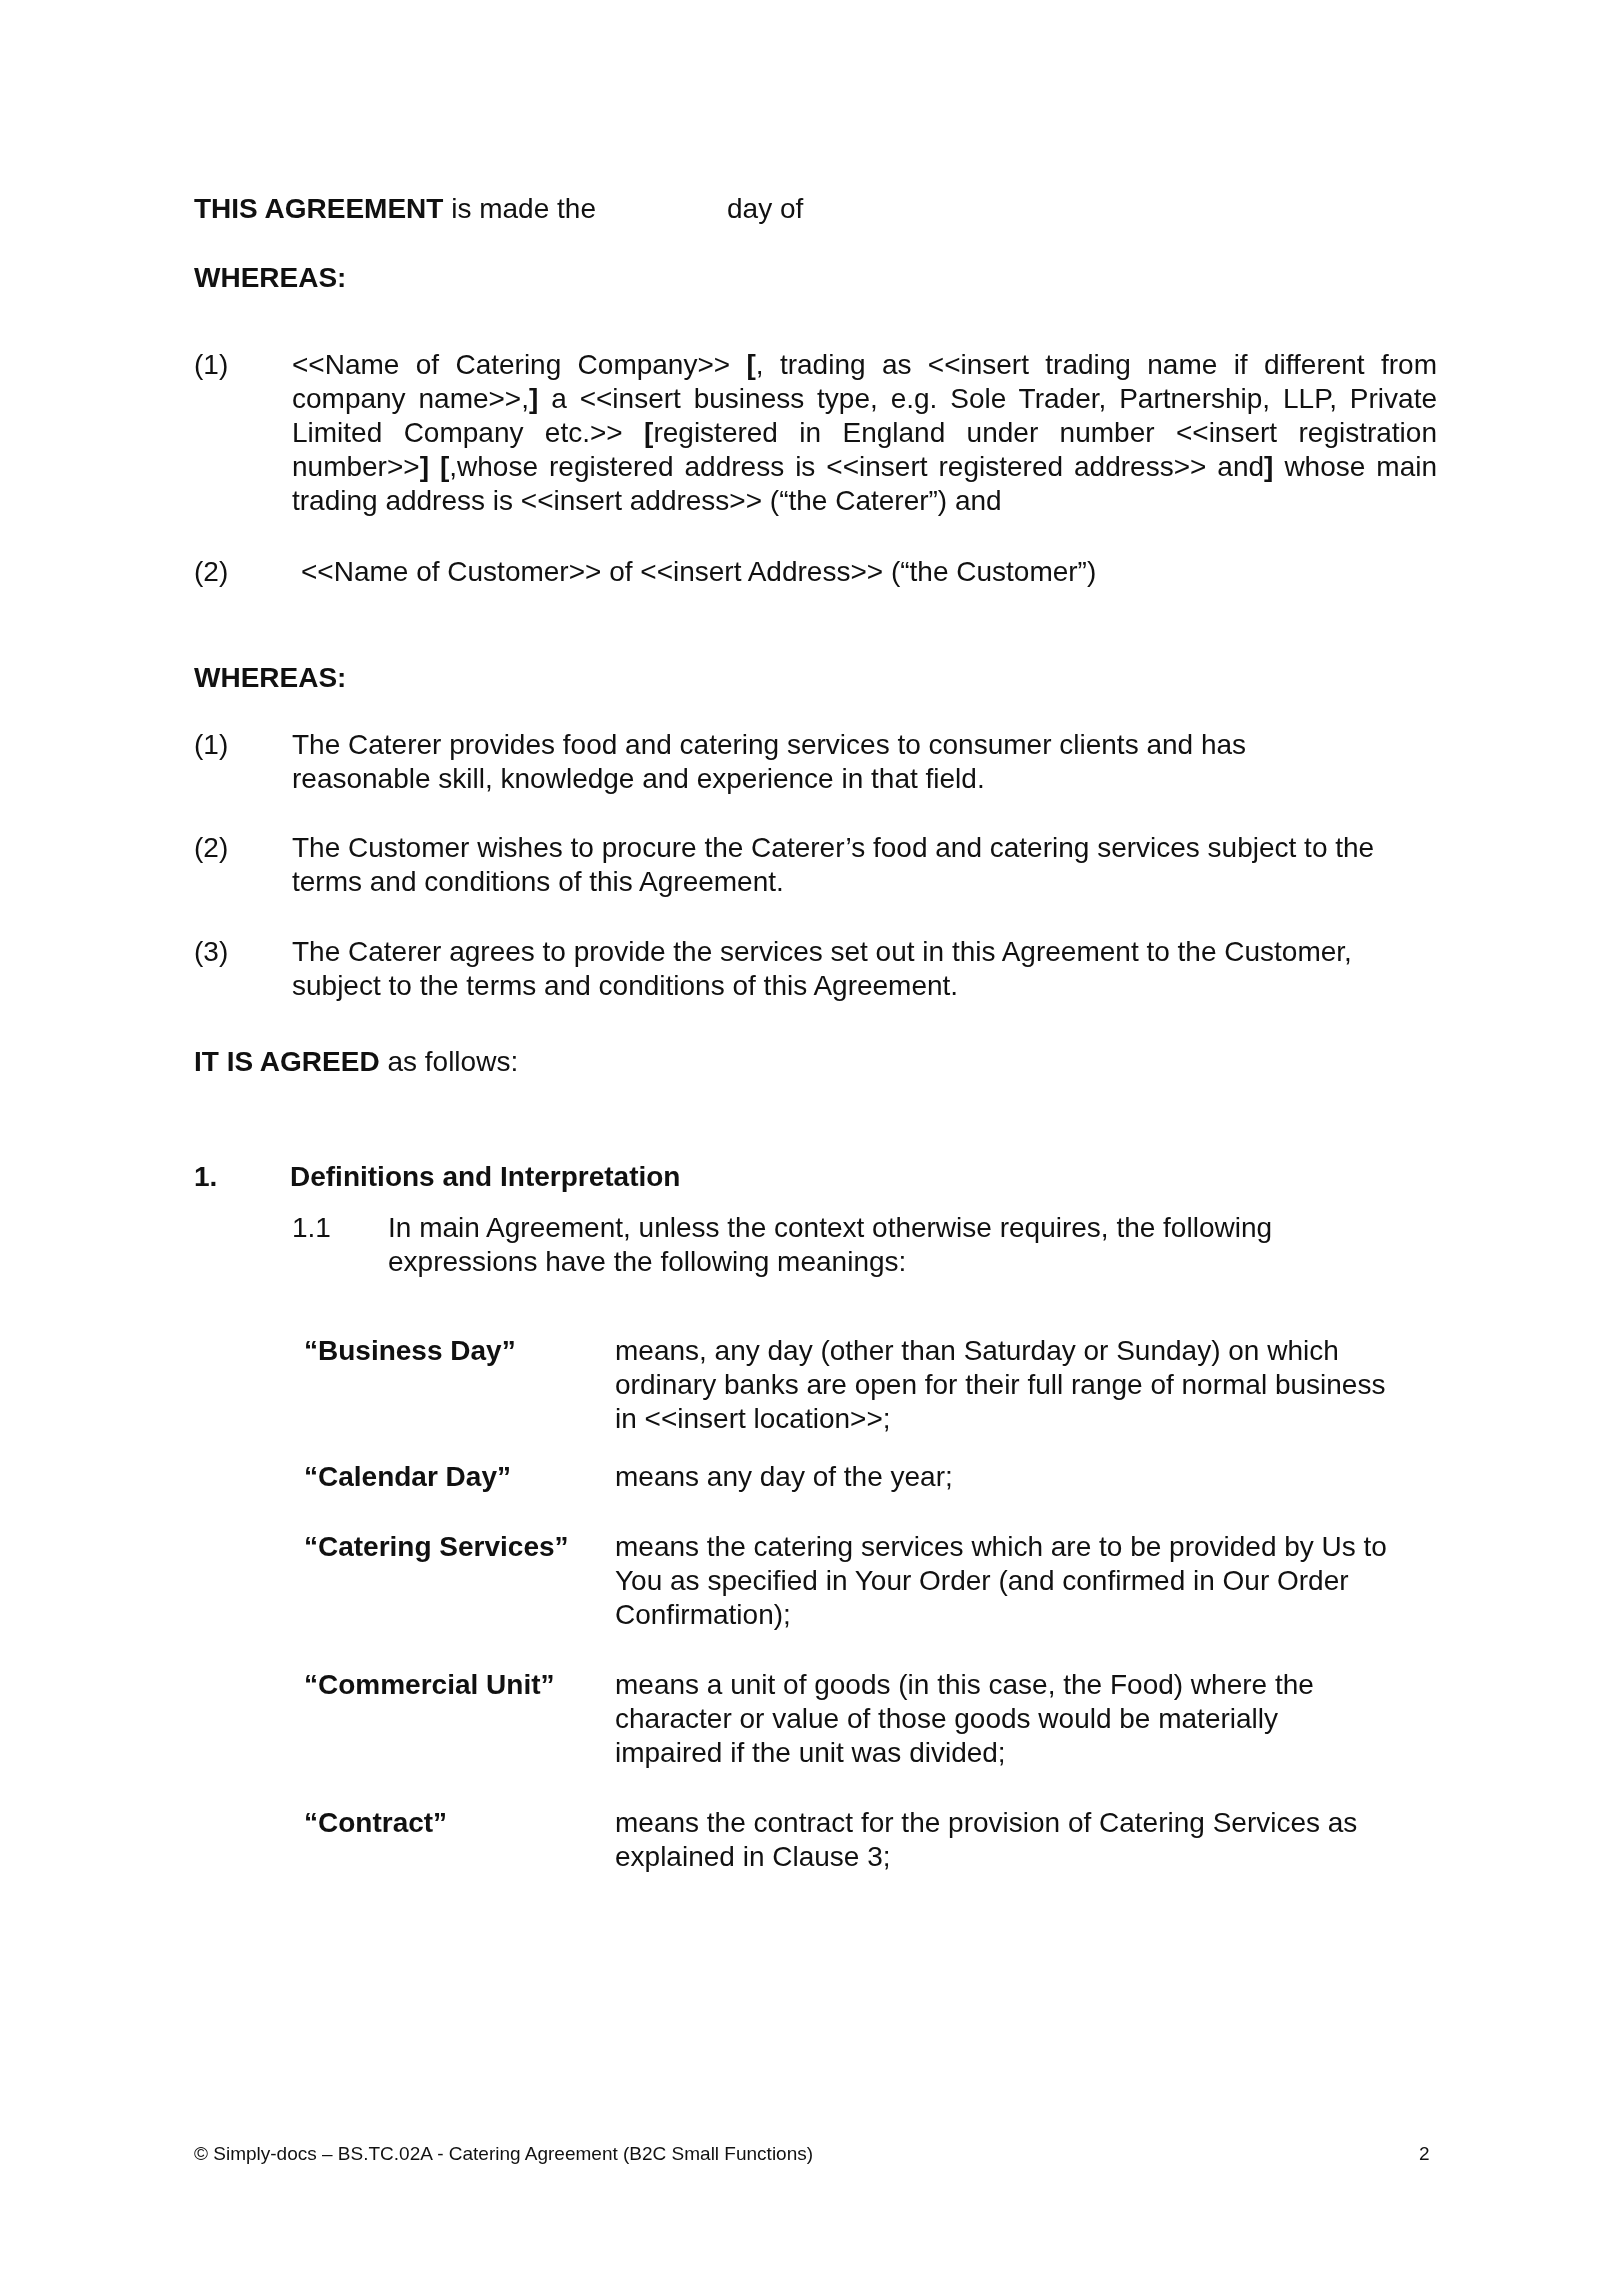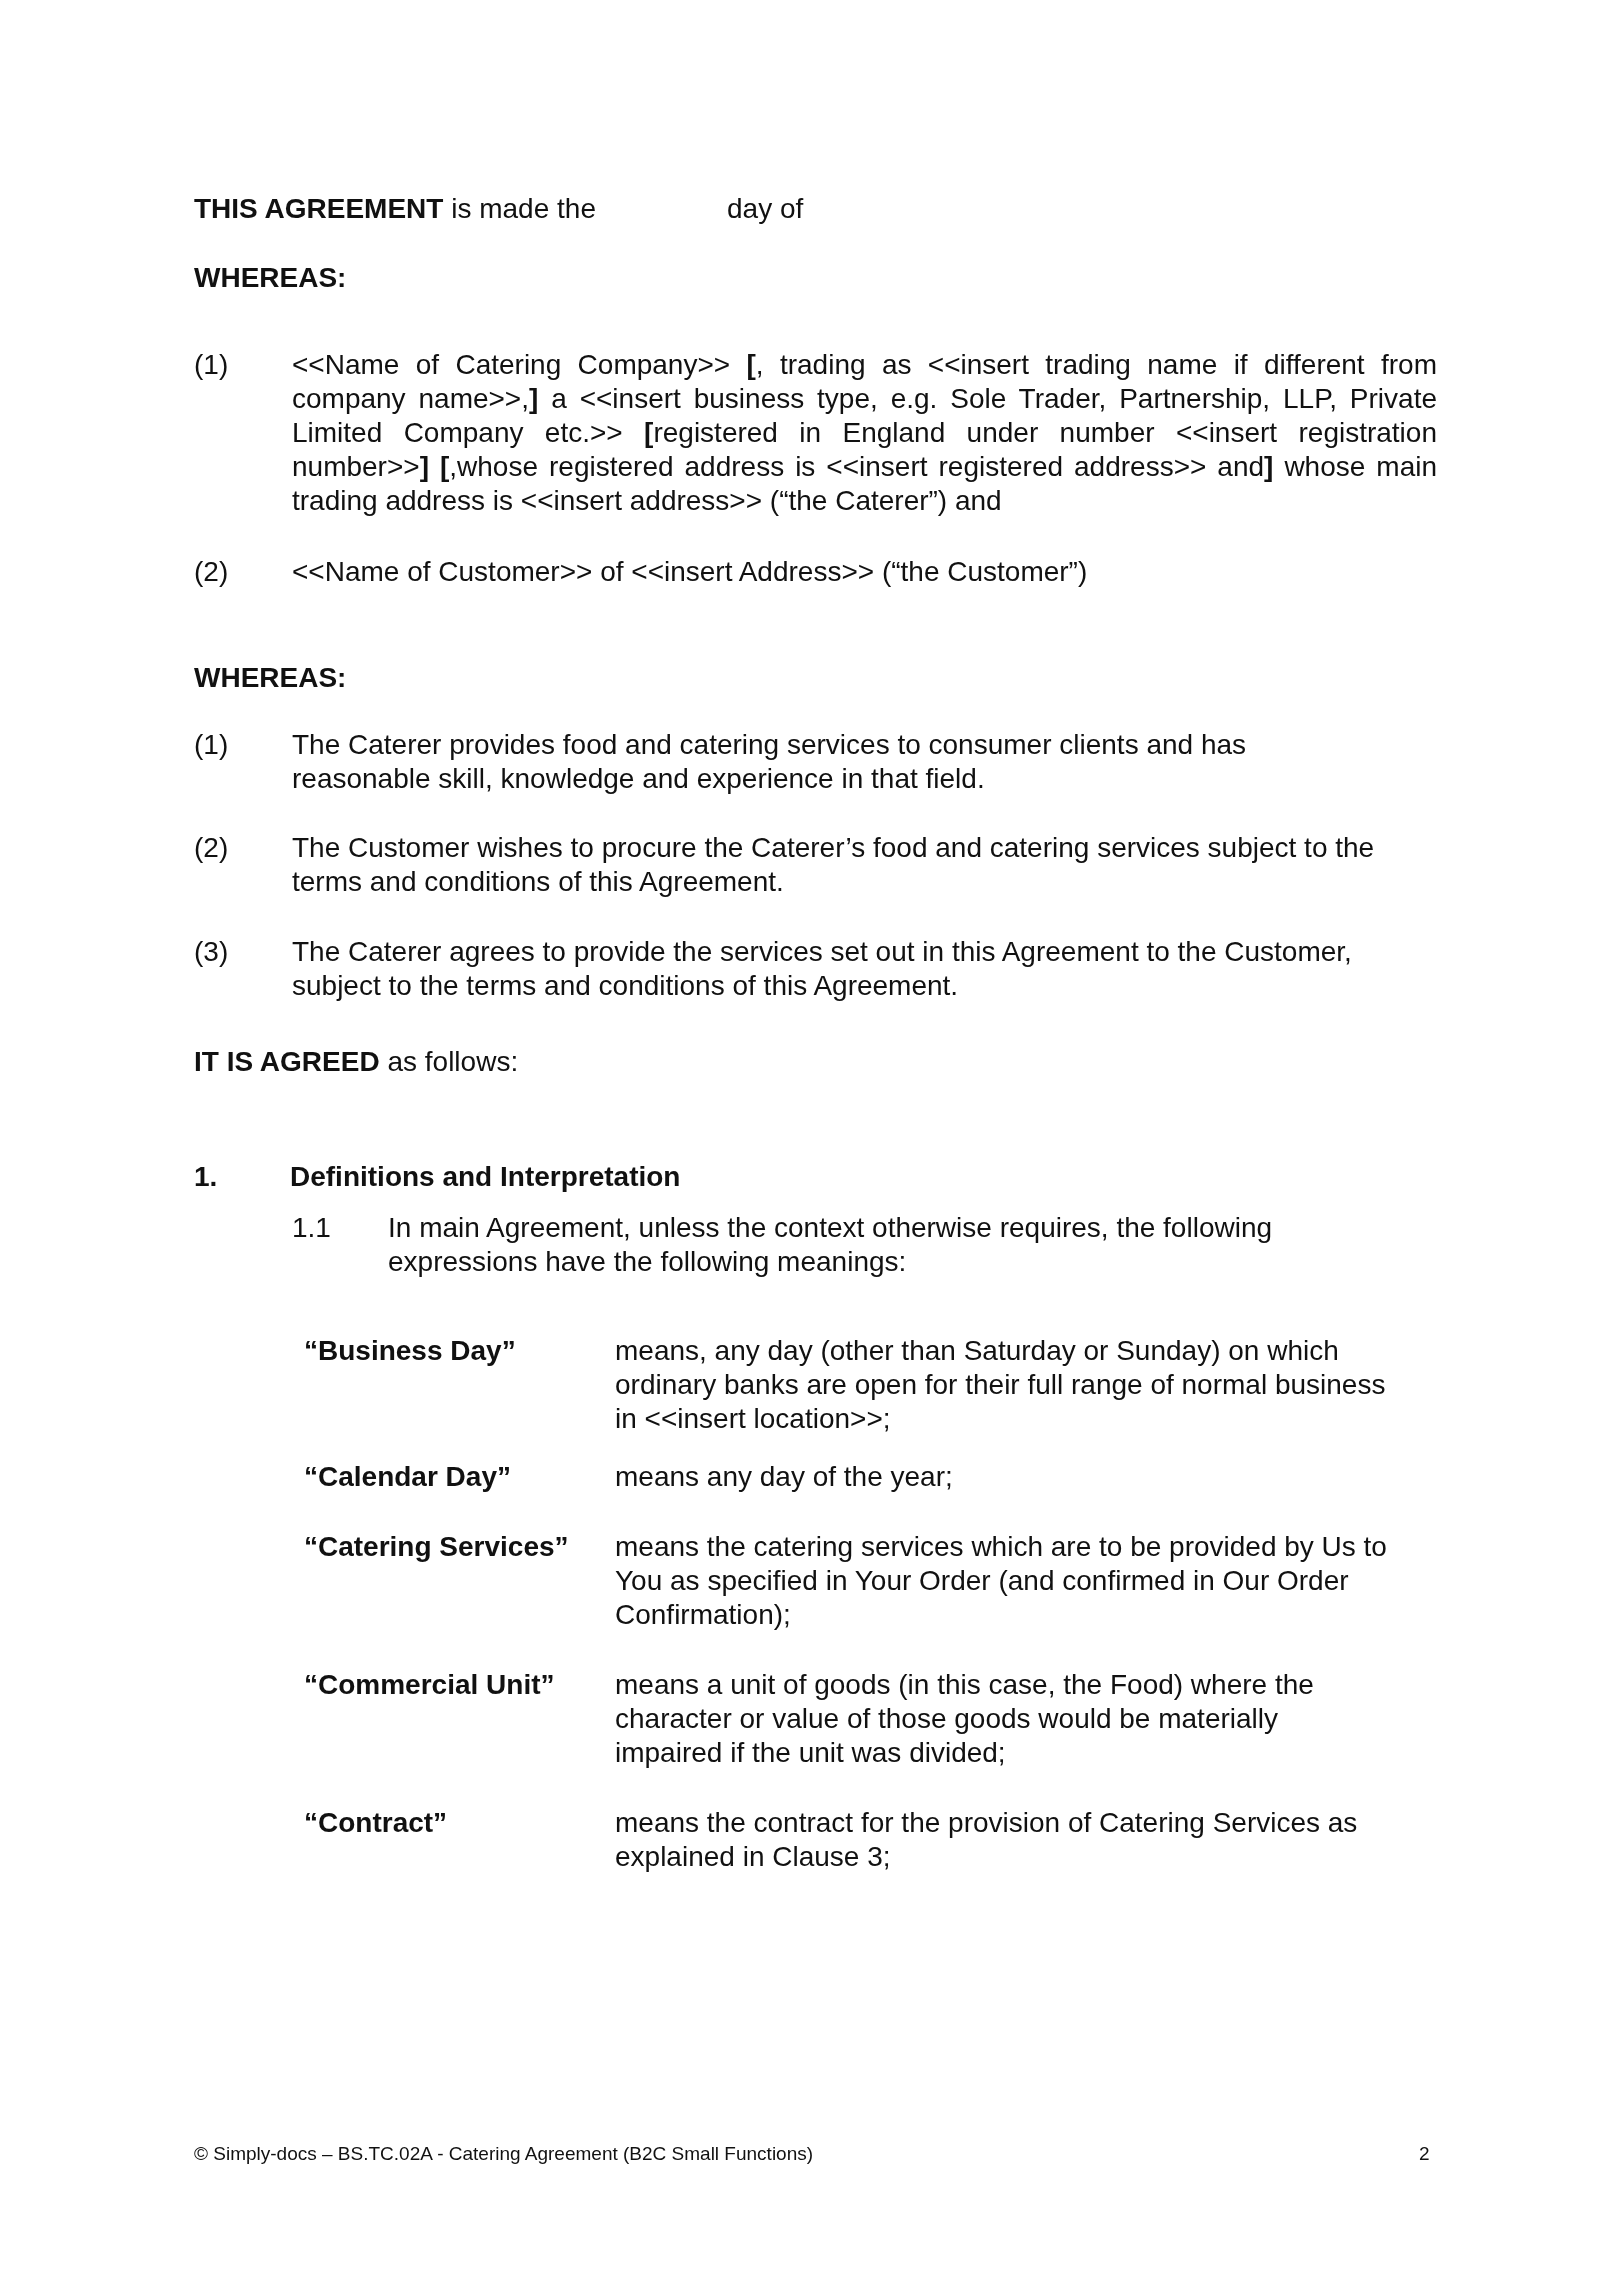--- a/index.html
+++ b/index.html
@@ -30,21 +30,21 @@
 
 <div>
   <div class="num" style="top:348px;">(1)</div>
   <div class="body-text justify" style="top:348px;">
     <span>&lt;&lt;Name of Catering Company&gt;&gt; </span><span class="b">[</span><span>, trading as &lt;&lt;insert trading name if different from company name&gt;&gt;,</span><span class="b">]</span><span> a &lt;&lt;insert business type, e.g. Sole Trader, Partnership, LLP, Private Limited Company etc.&gt;&gt; </span><span class="b">[</span><span>registered in England under number &lt;&lt;insert registration number&gt;&gt;</span><span class="b">]</span><span> </span><span class="b">[</span><span>,whose registered address is &lt;&lt;insert registered address&gt;&gt; and</span><span class="b">]</span><span> whose main trading address is &lt;&lt;insert address&gt;&gt; (“the Caterer”) and</span>
   </div>
 </div>
 
 <div>
   <div class="num" style="top:555px;">(2)</div>
-  <div class="body-text" style="top:555px;">&lt;&lt;Name of Customer&gt;&gt; of &lt;&lt;insert Address&gt;&gt; (“the Customer”)</div>
+  <div class="body-text" style="top:555px;margin-left:9px;">&lt;&lt;Name of Customer&gt;&gt; of &lt;&lt;insert Address&gt;&gt; (“the Customer”)</div>
 </div>
 
 <div class="abs b" style="left:194px; top:661px;">WHEREAS:</div>
 
 <div>
   <div class="num" style="top:728px;">(1)</div>
   <div class="body-text" style="top:728px; width:1098px;">The Caterer provides food and catering services to consumer clients and has reasonable skill, knowledge and experience in that field.</div>
 </div>
 <div>
   <div class="num" style="top:831px;">(2)</div>

